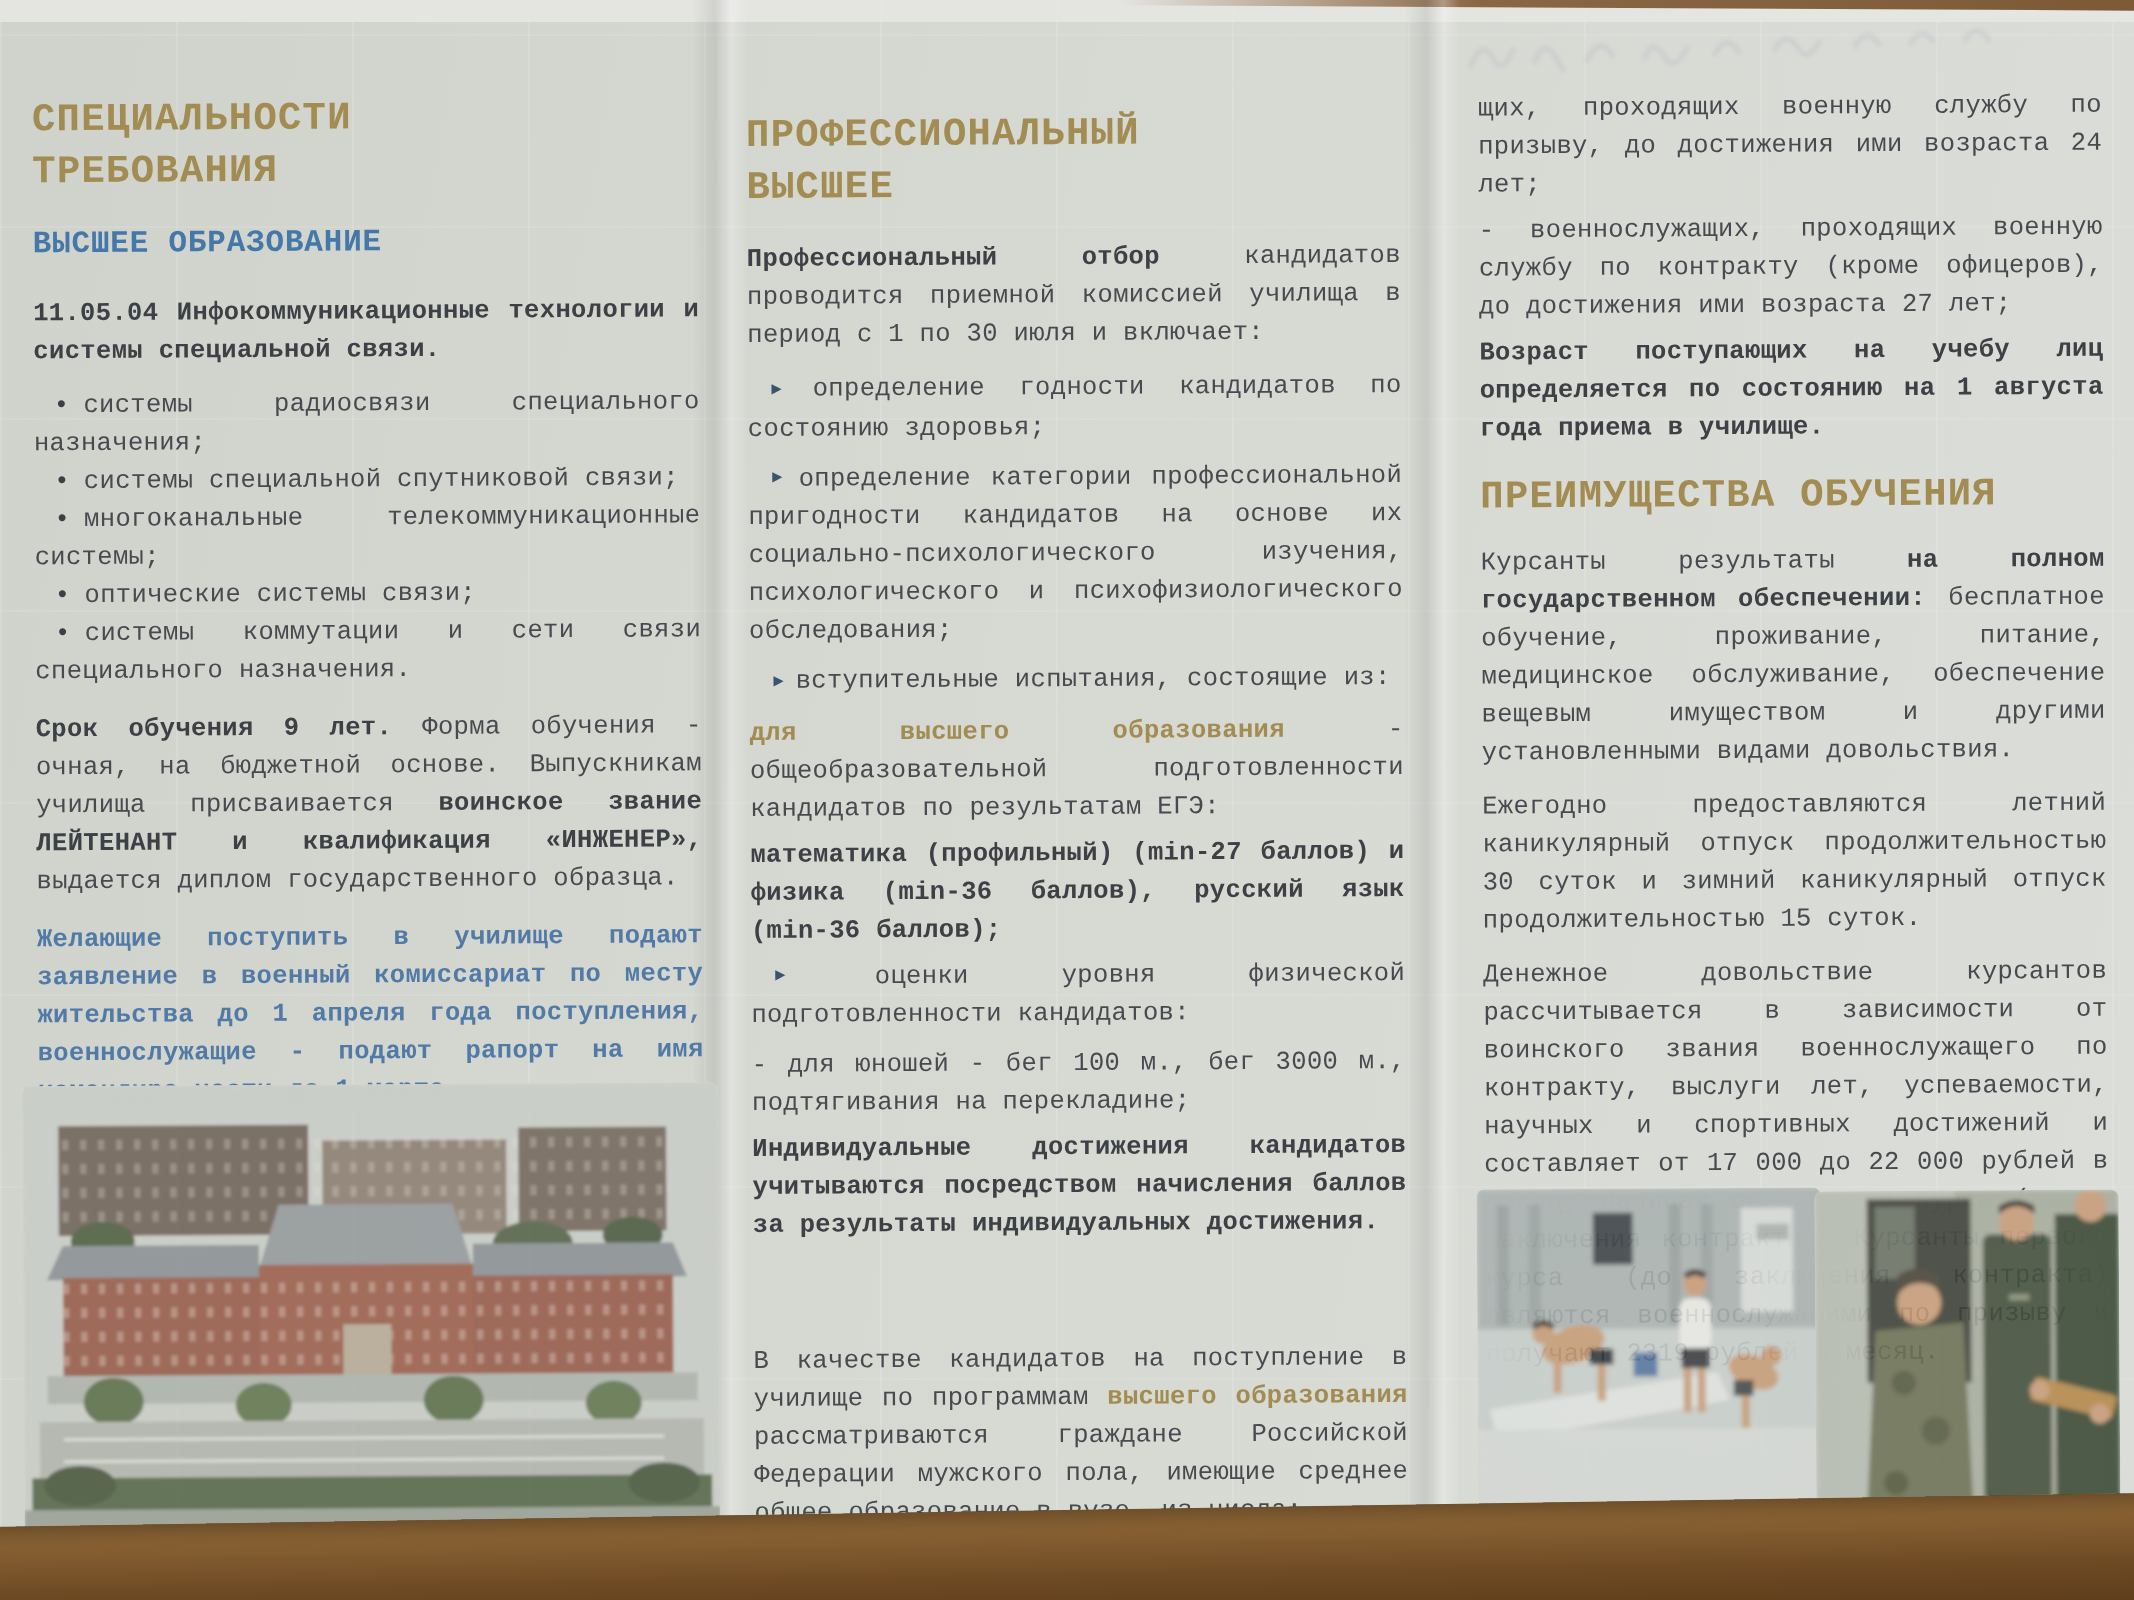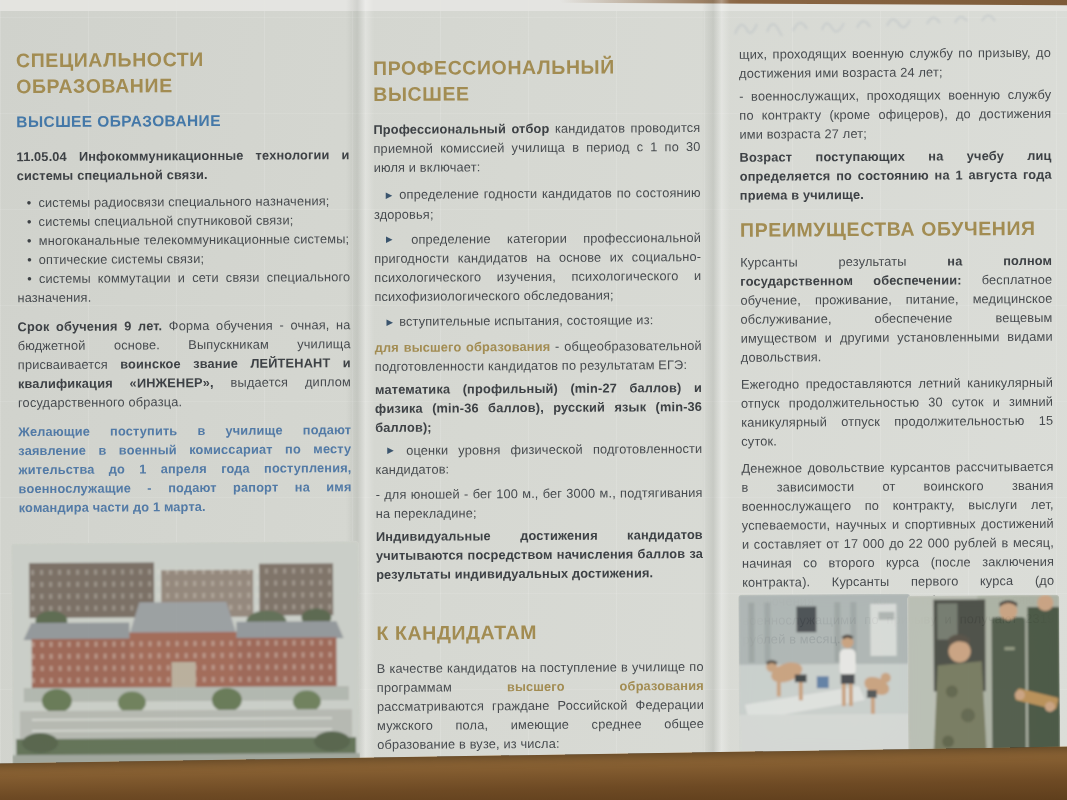--- a/index.html
+++ b/index.html
@@ -1,17 +1,17 @@
 <!DOCTYPE html>
 <html><head>
 <meta charset="utf-8">
 <style>
   html,body{margin:0;padding:0;background:#3a2a16;}
   .photo{position:relative;width:1067px;height:800px;overflow:hidden;
-    font-family:Liberation Sans, sans-serif;background:#6e4b26;}
+    font-family:Liberation Mono, monospace;background:#6e4b26;}
   
   .table-surface{position:absolute;left:-30px;right:-30px;bottom:-30px;height:75px;
     background:linear-gradient(180deg,#936a39 0%,#6e4a24 45%,#4e3113 100%);
     transform:rotate(-0.9deg);box-shadow:inset 0 8px 10px -5px rgba(0,0,0,.35);z-index:4;}
   
   .paper{position:absolute;left:0;top:0;width:1067px;height:786px;z-index:2;
     background:
       repeating-linear-gradient(90deg,rgba(255,255,255,.13) 0 1px,rgba(255,255,255,0) 1px 88px),
       repeating-linear-gradient(0deg,rgba(255,255,255,.09) 0 1px,rgba(255,255,255,0) 1px 96px),
       linear-gradient(100deg,#d0d2cc 0%,#d6d8d2 45%,#dbddd8 100%);
@@ -71,21 +71,21 @@
     </svg>
 
     <div class="fold f1"></div>
     <div class="fold f2"></div>
 
     <div class="paper-content">
 
       <div class="col col1">
         <h1 class="gold">
           <span>СПЕЦИАЛЬНОСТИ</span><br>
-          <span>ОБРАЗОВАНИЕ</span>
+          <span>ТРЕБОВАНИЯ</span>
         </h1>
         <h2 class="blue">ВЫСШЕЕ ОБРАЗОВАНИЕ</h2>
         <p class="b">11.05.04  Инфокоммуникационные технологии и системы специальной связи.</p>
         <ul class="bullets">
           <li><span class="blt">•</span><span>системы радиосвязи специального назначения;</span></li>
           <li><span class="blt">•</span><span>системы специальной спутниковой связи;</span></li>
           <li><span class="blt">•</span><span>многоканальные телекоммуникационные системы;</span></li>
           <li><span class="blt">•</span><span>оптические системы связи;</span></li>
           <li><span class="blt">•</span><span>системы коммутации и сети связи специального назначения.</span></li>
         </ul>
@@ -151,21 +151,20 @@
         <p class="arrow tight"><span class="arr">▶</span><span>вступительные испытания, состоящие из:</span></p>
         <p class="tight">
           <span class="gold-inline">для высшего образования</span><span> - общеобразовательной подготовленности кандидатов по результатам ЕГЭ:</span>
         </p>
         <p class="b tight">математика (профильный) (min-27 баллов) и физика (min-36 баллов), русский язык (min-36 баллов);</p>
         <p class="arrow tight"><span class="arr">▶</span><span>оценки уровня физической подготовленности кандидатов:</span></p>
         <p class="tight">- для юношей - бег 100 м., бег 3000 м., подтягивания на перекладине;</p>
         <p class="b">Индивидуальные достижения кандидатов учитываются посредством начисления баллов за результаты индивидуальных достижения.</p>
         <h1 class="gold" style="margin-top:10px;">
           <br>
-          <span>К КАНДИДАТАМ</span>
         </h1>
         <p>
           <span>В качестве кандидатов на поступление в училище по программам </span><span class="gold-inline">высшего образования</span><span> рассматриваются граждане Российской Федерации мужского пола, имеющие среднее общее образование в вузе, из числа:</span>
         </p>
         <p class="tight">- граждан в возрасте от 16 до 22 лет не проходившие военную службу;</p>
 
       </div>
 
       <div class="col col3">
         <p class="tight">щих, проходящих военную службу по призыву, до достижения ими возраста 24 лет;</p>

